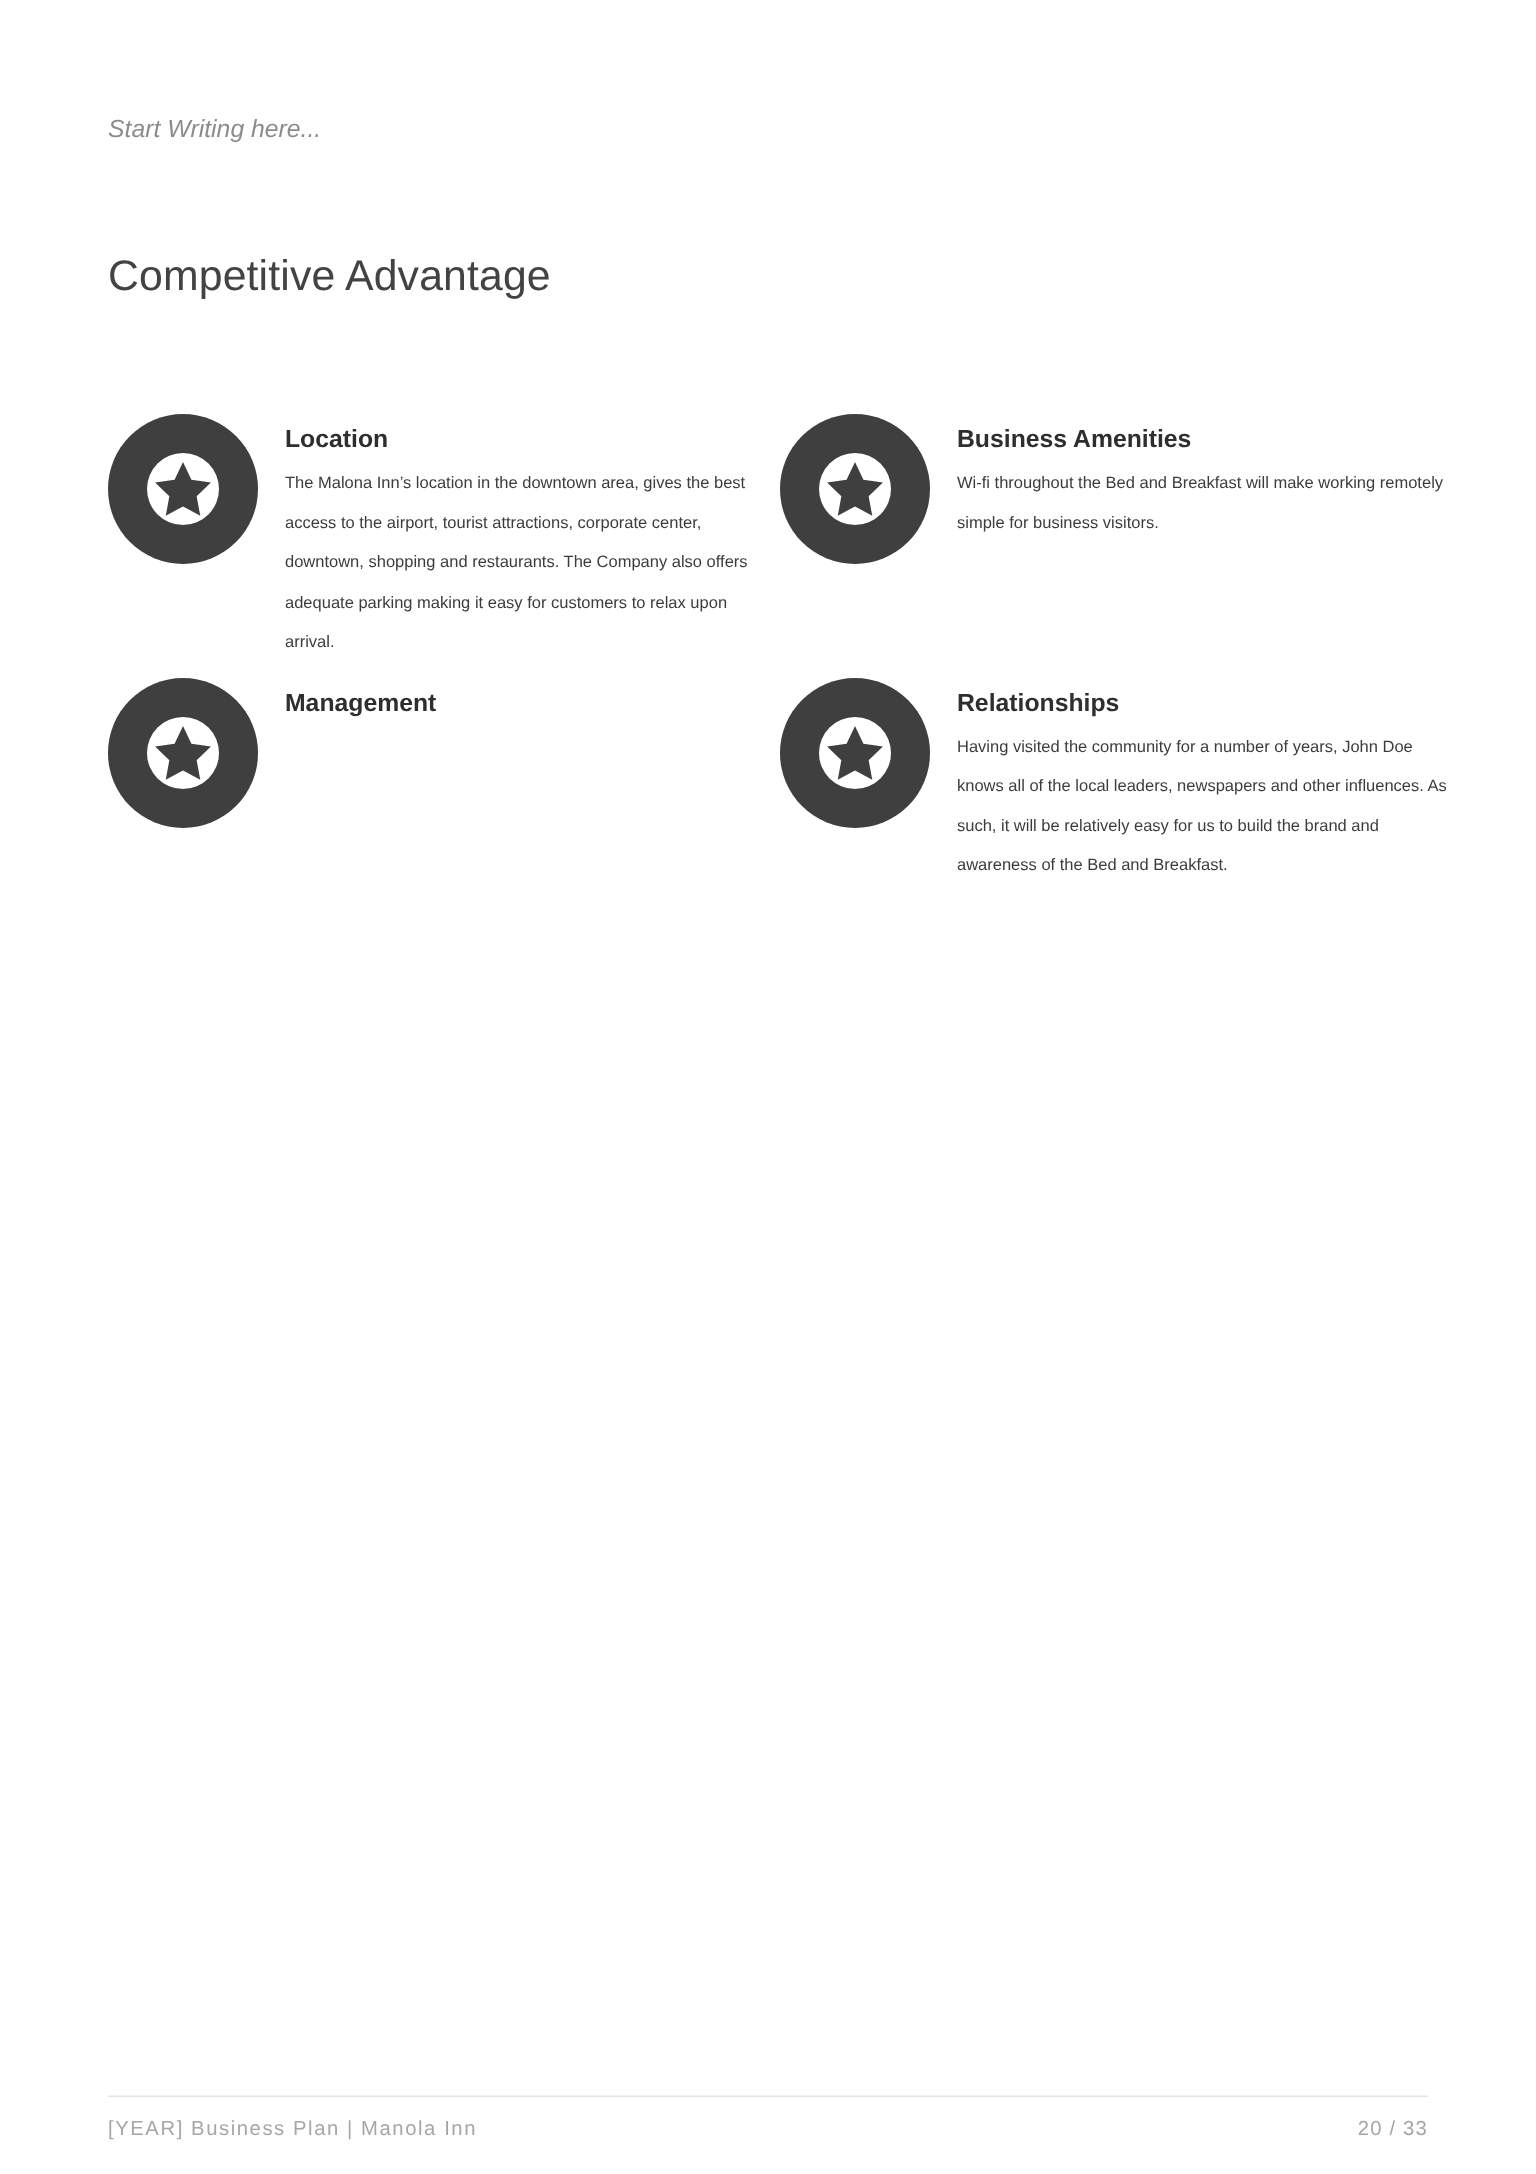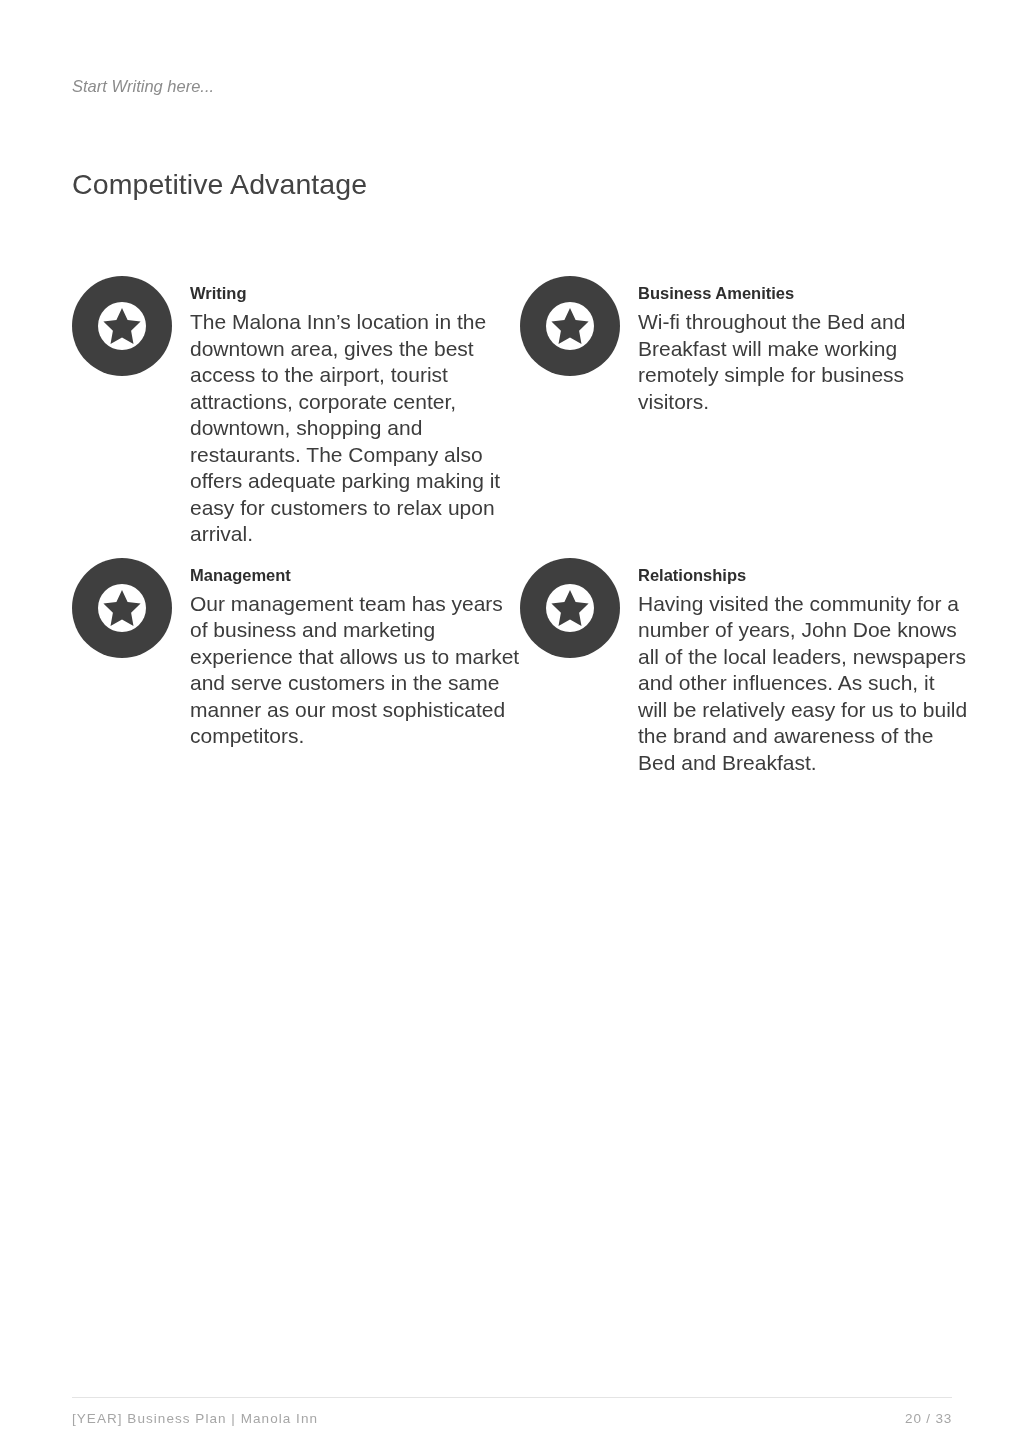--- a/index.html
+++ b/index.html
@@ -106,21 +106,21 @@
     max-width: 336px;
   }
   .feature-title {
     font-size: 16.5px;
     line-height: 22px;
     font-weight: bold;
     color: #2e2e2e;
     margin: 0 0 5px 0;
   }
   .feature-text {
-    font-size: 21px;
+    font-size: 11px;
     line-height: 26.5px;
     color: #3c3c3c;
     margin: 0;
   }
 
   
   .footer {
     position: absolute;
     left: 72px;
     top: 1397px;
@@ -160,21 +160,21 @@
 
       <div class="feature">
         <div class="feature-icon">
           <svg viewBox="0 0 100 100" xmlns="http://www.w3.org/2000/svg">
             <circle cx="50" cy="50" r="50" fill="#3f3f3f"></circle>
             <circle cx="50" cy="50" r="24" fill="#ffffff"></circle>
             <polygon fill="#3f3f3f" points="50,32 55.6,43.9 68.6,45.6 59.1,54.8 61.5,67.9 50,61.6 38.5,67.9 40.9,54.8 31.4,45.6 44.4,43.9"></polygon>
           </svg>
         </div>
         <div class="feature-body">
-          <div class="feature-title">Writing</div>
+          <div class="feature-title">Location</div>
           <div class="feature-text">The Malona Inn’s location in the downtown area, gives the best access to the airport, tourist attractions, corporate center, downtown, shopping and restaurants. The Company also offers adequate parking making it easy for customers to relax upon arrival.</div>
         </div>
       </div>
 
       <div class="feature">
         <div class="feature-icon">
           <svg viewBox="0 0 100 100" xmlns="http://www.w3.org/2000/svg">
             <circle cx="50" cy="50" r="50" fill="#3f3f3f"></circle>
             <circle cx="50" cy="50" r="24" fill="#ffffff"></circle>
             <polygon fill="#3f3f3f" points="50,32 55.6,43.9 68.6,45.6 59.1,54.8 61.5,67.9 50,61.6 38.5,67.9 40.9,54.8 31.4,45.6 44.4,43.9"></polygon>
@@ -193,21 +193,20 @@
       <div class="feature">
         <div class="feature-icon">
           <svg viewBox="0 0 100 100" xmlns="http://www.w3.org/2000/svg">
             <circle cx="50" cy="50" r="50" fill="#3f3f3f"></circle>
             <circle cx="50" cy="50" r="24" fill="#ffffff"></circle>
             <polygon fill="#3f3f3f" points="50,32 55.6,43.9 68.6,45.6 59.1,54.8 61.5,67.9 50,61.6 38.5,67.9 40.9,54.8 31.4,45.6 44.4,43.9"></polygon>
           </svg>
         </div>
         <div class="feature-body">
           <div class="feature-title">Management</div>
-          <div class="feature-text">Our management team has years of business and marketing experience that allows us to market and serve customers in the same manner as our most sophisticated competitors.</div>
         </div>
       </div>
 
       <div class="feature">
         <div class="feature-icon">
           <svg viewBox="0 0 100 100" xmlns="http://www.w3.org/2000/svg">
             <circle cx="50" cy="50" r="50" fill="#3f3f3f"></circle>
             <circle cx="50" cy="50" r="24" fill="#ffffff"></circle>
             <polygon fill="#3f3f3f" points="50,32 55.6,43.9 68.6,45.6 59.1,54.8 61.5,67.9 50,61.6 38.5,67.9 40.9,54.8 31.4,45.6 44.4,43.9"></polygon>
           </svg>

